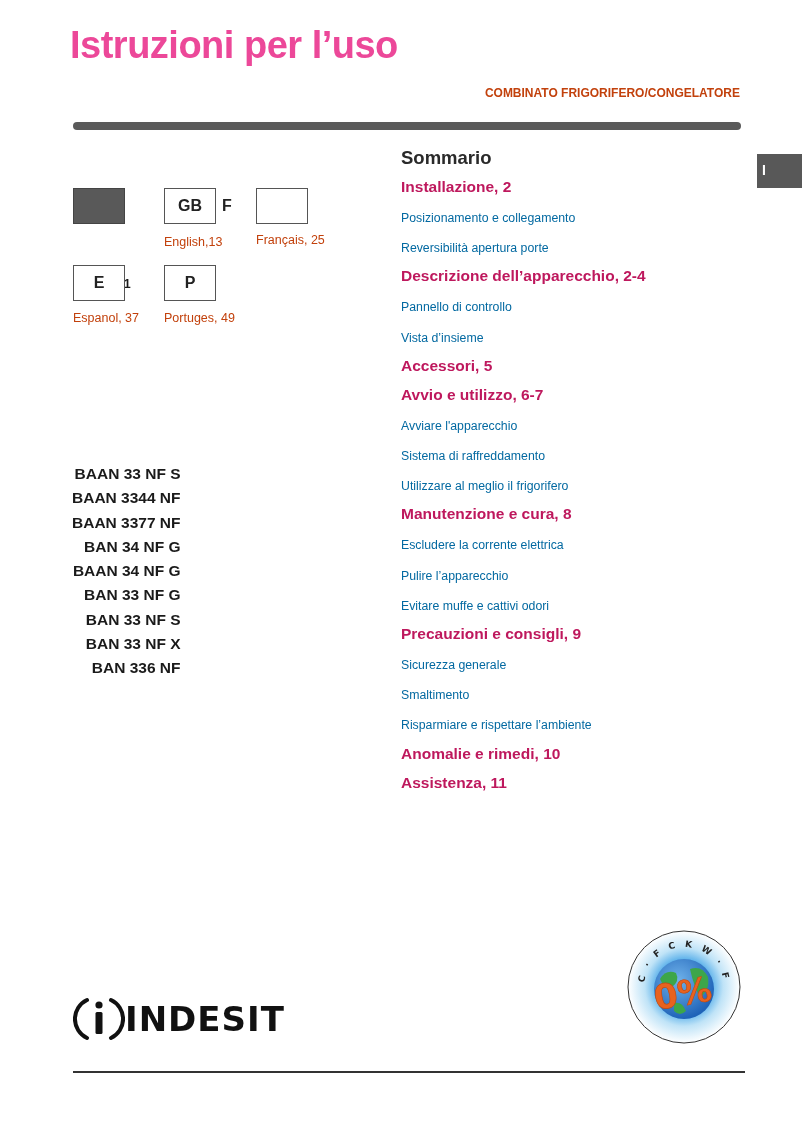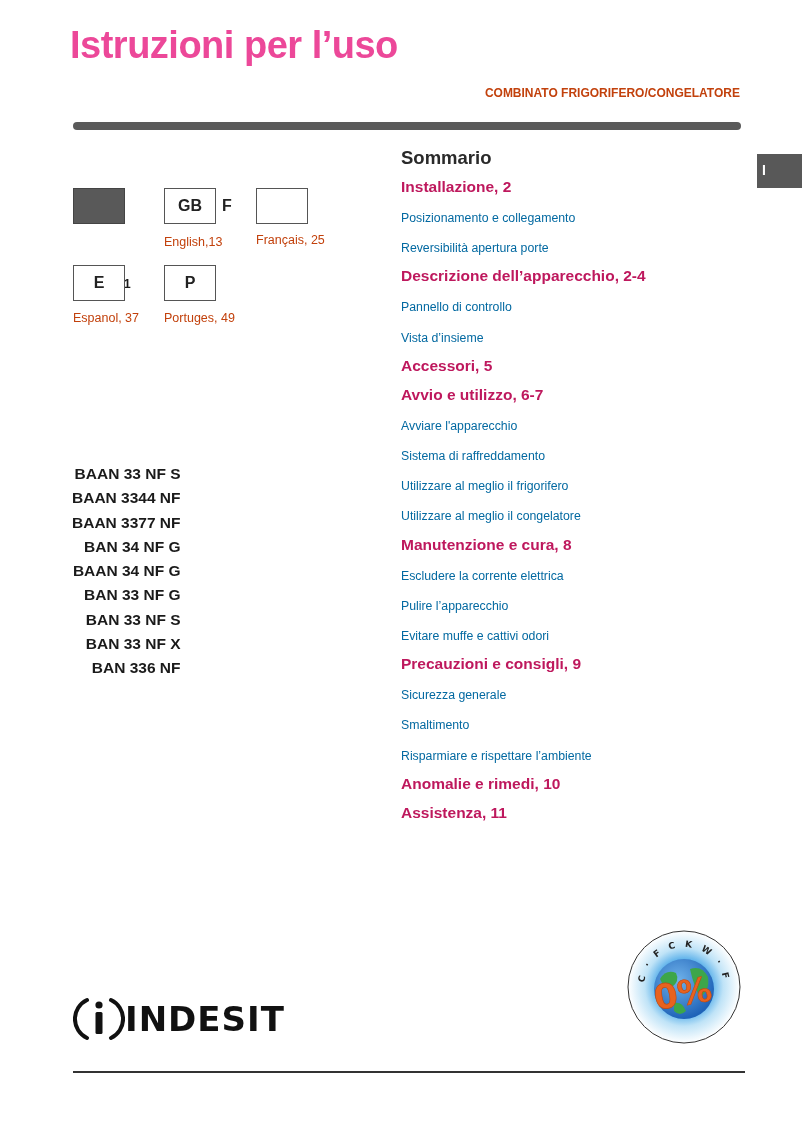--- a/index.html
+++ b/index.html
@@ -105,21 +105,20 @@
 
   <div class="toc-section">
     <div class="toc-heading">Accessori, 5</div>
   </div>
 
   <div class="toc-section">
     <div class="toc-heading">Avvio e utilizzo, 6-7</div>
     <div class="toc-item">Avviare l'apparecchio</div>
     <div class="toc-item">Sistema di raffreddamento</div>
     <div class="toc-item">Utilizzare al meglio il frigorifero</div>
-    <div class="toc-item">Utilizzare al meglio il congelatore</div>
   </div>
 
   <div class="toc-section">
     <div class="toc-heading">Manutenzione e cura, 8</div>
     <div class="toc-item">Escludere la corrente elettrica</div>
     <div class="toc-item">Pulire l’apparecchio</div>
     <div class="toc-item">Evitare muffe e cattivi odori</div>
   </div>
 
   <div class="toc-section">

